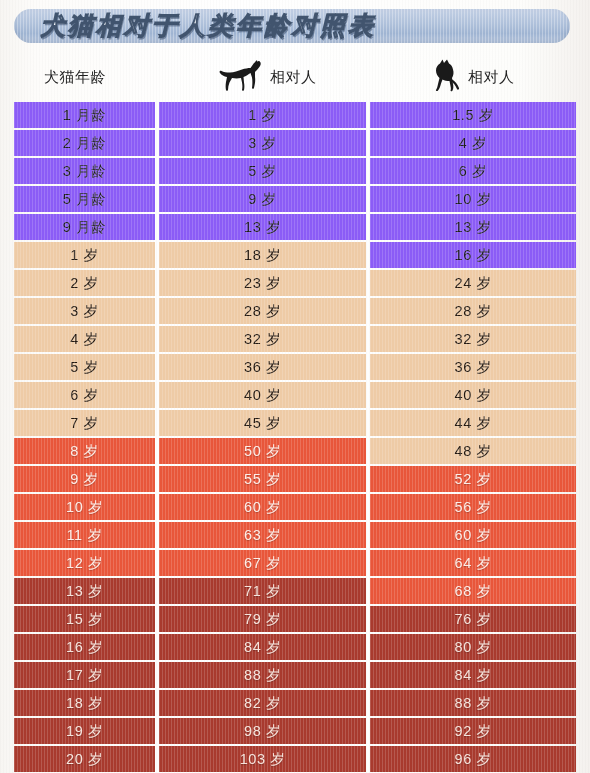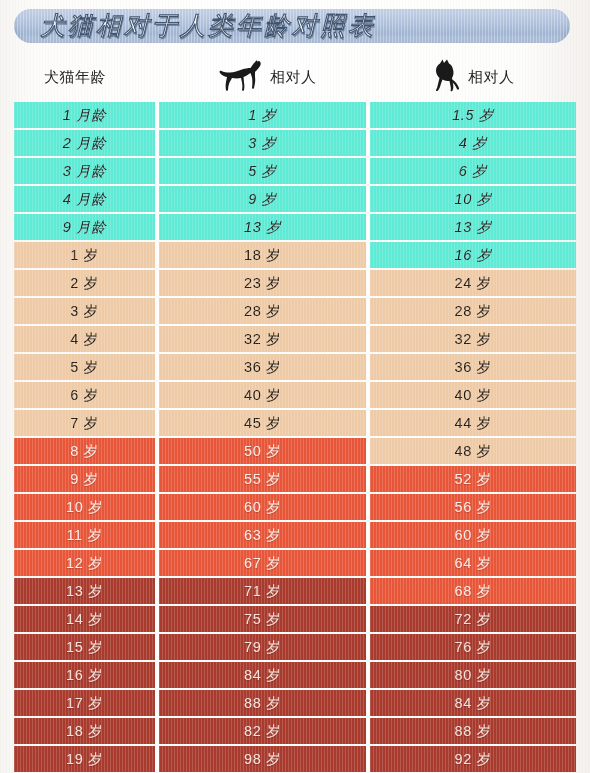--- a/index.html
+++ b/index.html
@@ -54,21 +54,21 @@
     inset: 0;
     border-radius: 17px;
     background: repeating-linear-gradient(90deg, rgba(255,255,255,.30) 0px, rgba(255,255,255,.30) 1px, rgba(255,255,255,0) 1px, rgba(255,255,255,0) 3px);
   }
   .banner-title {
     position: absolute;
     left: 26px;
     top: -3px;
     font-family: "DejaVu Serif", "Liberation Serif", serif;
     font-size: 25px;
-    font-weight: 400;
+    font-weight: 700;
     font-style: italic;
     letter-spacing: 3px;
     color: #fbfdff;
     -webkit-text-stroke: 1.1px #41546e;
     text-shadow: 1px 1.5px 0 rgba(40,60,90,.45);
     white-space: nowrap;
     line-height: 40px;
   }
 
   
@@ -122,21 +122,21 @@
     position: absolute;
     inset: 0;
     pointer-events: none;
     background: repeating-linear-gradient(90deg, rgba(255,255,255,.16) 0px, rgba(255,255,255,.16) 1px, rgba(255,255,255,0) 1px, rgba(255,255,255,0) 3px);
   }
   .c1 { width: 141px; margin-right: 4px; }
   .c2 { width: 207px; margin-right: 4px; }
   .c3 { width: 206px; }
 
   
-  .t-light { background: #5eead4; color: #1d1d1d; font-style: italic; }
+  .t-light { background: #8b5cf6; color: #1d1d1d; }
   .t-tan   { background: #eecba6; color: #23180f; }
   .t-org   { background: #e8563a; color: #fdece6; }
   .t-red   { background: #a83a2e; color: #f6e2da; }
   .t-light, .t-tan { text-shadow: 0 0 1px rgba(255,255,255,.4); }
   .t-org, .t-red { text-shadow: 0 1px 1px rgba(0,0,0,.22); }
 
   .row + .row { margin-top: 2px; }
 
   
   .table::before {
@@ -194,21 +194,21 @@
       <div class="cell c1 t-light">2 月龄</div>
       <div class="cell c2 t-light">3 岁</div>
       <div class="cell c3 t-light">4 岁</div>
     </div>
     <div class="row">
       <div class="cell c1 t-light">3 月龄</div>
       <div class="cell c2 t-light">5 岁</div>
       <div class="cell c3 t-light">6 岁</div>
     </div>
     <div class="row">
-      <div class="cell c1 t-light">4 月龄</div>
+      <div class="cell c1 t-light">5 月龄</div>
       <div class="cell c2 t-light">9 岁</div>
       <div class="cell c3 t-light">10 岁</div>
     </div>
     <div class="row">
       <div class="cell c1 t-light">9 月龄</div>
       <div class="cell c2 t-light">13 岁</div>
       <div class="cell c3 t-light">13 岁</div>
     </div>
     <div class="row">
       <div class="cell c1 t-tan">1 岁</div>
@@ -269,25 +269,20 @@
       <div class="cell c1 t-org">12 岁</div>
       <div class="cell c2 t-org">67 岁</div>
       <div class="cell c3 t-org">64 岁</div>
     </div>
     <div class="row">
       <div class="cell c1 t-red">13 岁</div>
       <div class="cell c2 t-red">71 岁</div>
       <div class="cell c3 t-org">68 岁</div>
     </div>
     <div class="row">
-      <div class="cell c1 t-red">14 岁</div>
-      <div class="cell c2 t-red">75 岁</div>
-      <div class="cell c3 t-red">72 岁</div>
-    </div>
-    <div class="row">
       <div class="cell c1 t-red">15 岁</div>
       <div class="cell c2 t-red">79 岁</div>
       <div class="cell c3 t-red">76 岁</div>
     </div>
     <div class="row">
       <div class="cell c1 t-red">16 岁</div>
       <div class="cell c2 t-red">84 岁</div>
       <div class="cell c3 t-red">80 岁</div>
     </div>
     <div class="row">

